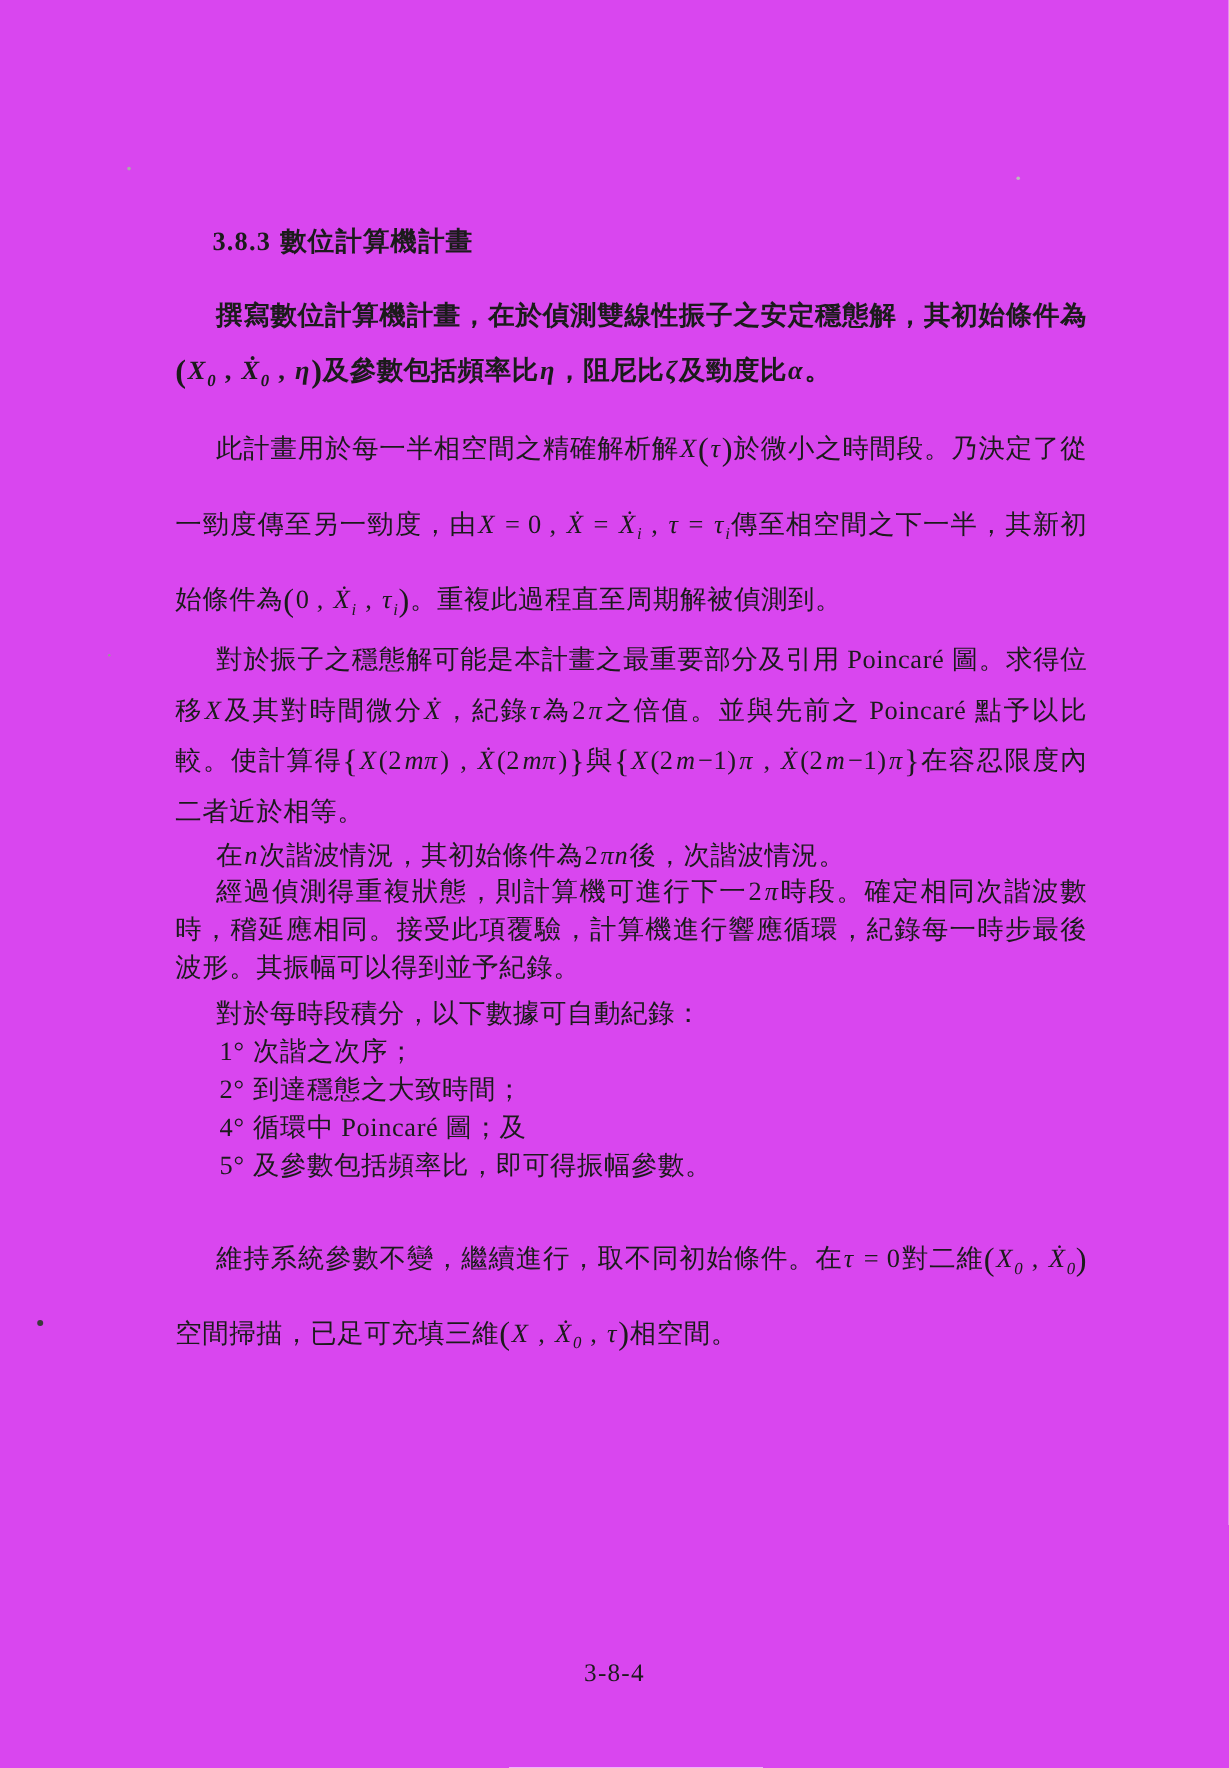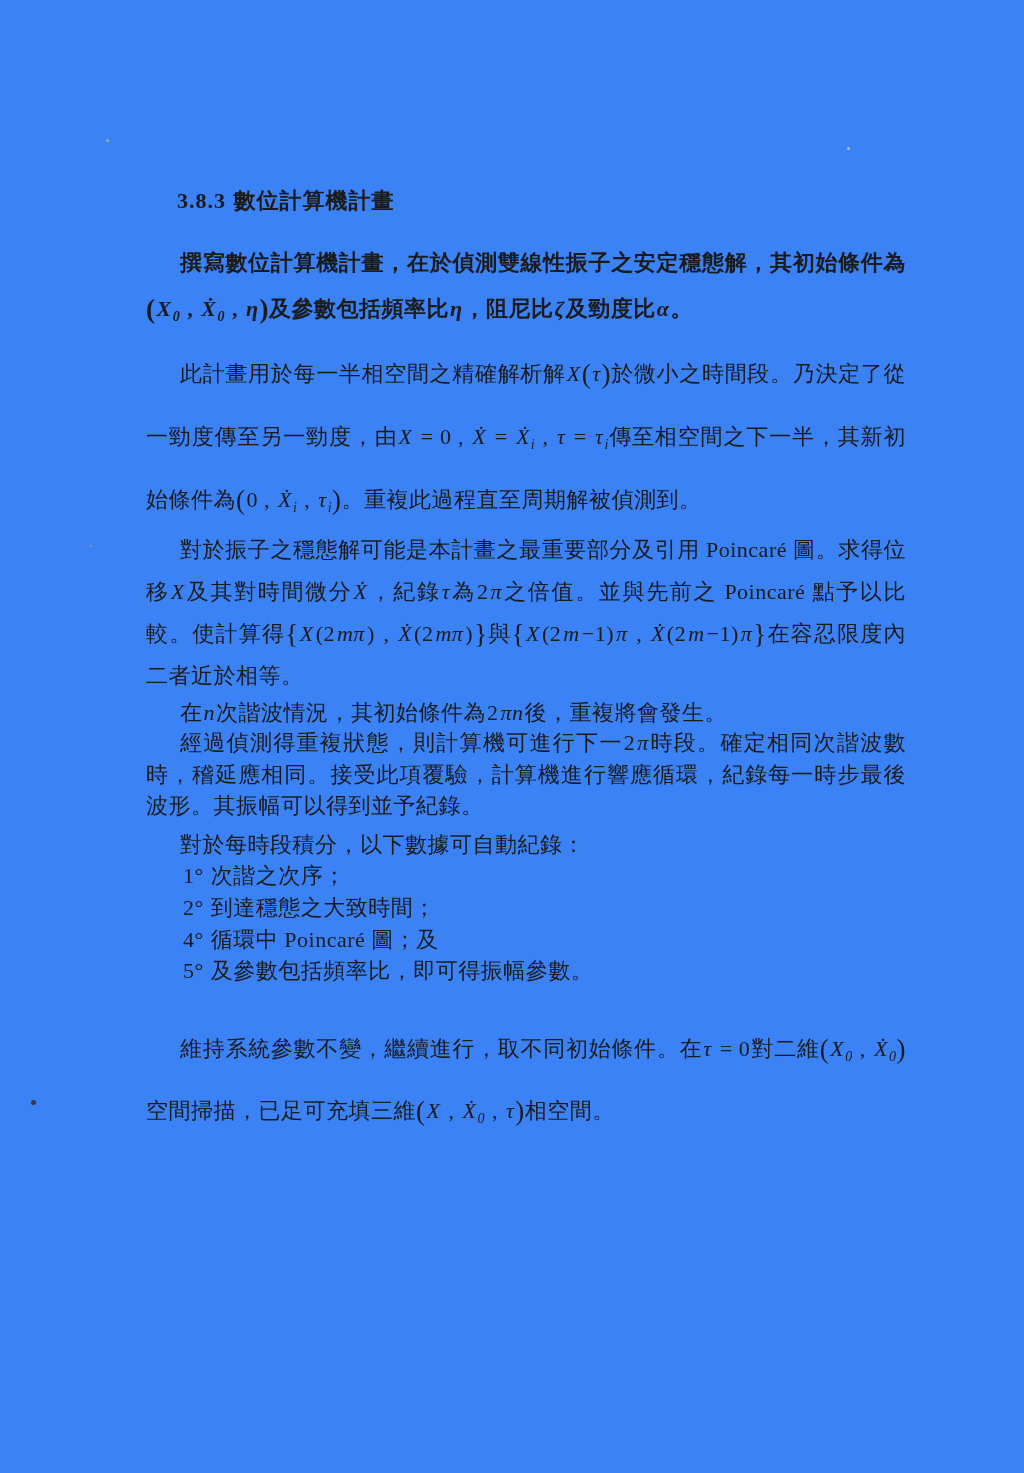--- a/index.html
+++ b/index.html
@@ -4,21 +4,21 @@
 <style>
   html, body {
     margin: 0;
     padding: 0;
     background: #ffffff;
   }
   .page {
     position: relative;
     width: 1024px;
     height: 1473px;
-    background: #3b82f6;
+    background: #d946ef;
     overflow: hidden;
     font-family: "Liberation Serif", "DejaVu Serif", serif;
     color: #1b1b1b;
   }
   .block {
     position: absolute;
     left: 146px;
     width: 760px;
     font-size: 22px;
     letter-spacing: 0.5px;
@@ -77,31 +77,32 @@
   <div class="speck" id="speck4"></div>
 
   <div class="block heading" id="h383"><span class="r-u">3.8.3</span><span class="r-c">  數位計算機計畫</span></div>
 
   <div class="block" id="p1"><span class="r-c">撰寫數位計算機計畫，在於偵測雙線性振子之安定穩態解，其初始條件為</span><span class="r-bp">(</span><span class="r-i">X</span><sub class="rsub">0</sub><span class="r-u"> , </span><span class="r-i">Ẋ</span><sub class="rsub">0</sub><span class="r-u"> , </span><span class="r-i">η</span><span class="r-bp">)</span><span class="r-c">及參數包括頻率比</span><span class="r-i">η</span><span class="r-c">，阻尼比</span><span class="r-i">ζ</span><span class="r-c">及勁度比</span><span class="r-i">α</span><span class="r-c">。</span></div>
 
   <div class="block" id="p2"><span class="r-c">此計畫用於每一半相空間之精確解析解</span><span class="r-i">X</span><span class="r-bp">(</span><span class="r-i">τ</span><span class="r-bp">)</span><span class="r-c">於微小之時間段。乃決定了從一勁度傳至另一勁度，由</span><span class="r-i">X</span><span class="r-u"> = 0 , </span><span class="r-i">Ẋ</span><span class="r-u"> = </span><span class="r-i">Ẋ</span><sub class="rsub">i</sub><span class="r-u"> , </span><span class="r-i">τ</span><span class="r-u"> = </span><span class="r-i">τ</span><sub class="rsub">i</sub><span class="r-c">傳至相空間之下一半，其新初始條件為</span><span class="r-bp">(</span><span class="r-u">0 , </span><span class="r-i">Ẋ</span><sub class="rsub">i</sub><span class="r-u"> , </span><span class="r-i">τ</span><sub class="rsub">i</sub><span class="r-bp">)</span><span class="r-c">。重複此過程直至周期解被偵測到。</span></div>
 
   <div class="block" id="p3"><span class="r-c">對於振子之穩態解可能是本計畫之最重要部分及引用 Poincaré 圖。求得位移</span><span class="r-i">X</span><span class="r-c">及其對時間微分</span><span class="r-i">Ẋ</span><span class="r-c">，紀錄</span><span class="r-i">τ</span><span class="r-c">為</span><span class="r-u">2</span><span class="r-i">π</span><span class="r-c">之倍值。並與先前之 Poincaré 點予以比較。使計算得</span><span class="r-bp">{</span><span class="r-i">X</span><span class="r-u">(2</span><span class="r-i">mπ</span><span class="r-u">)</span><span class="r-u"> , </span><span class="r-i">Ẋ</span><span class="r-u">(2</span><span class="r-i">mπ</span><span class="r-u">)</span><span class="r-bp">}</span><span class="r-c">與</span><span class="r-bp">{</span><span class="r-i">X</span><span class="r-u">(2</span><span class="r-i">m</span><span class="r-u">−1)</span><span class="r-i">π</span><span class="r-u"> , </span><span class="r-i">Ẋ</span><span class="r-u">(2</span><span class="r-i">m</span><span class="r-u">−1)</span><span class="r-i">π</span><span class="r-bp">}</span><span class="r-c">在容忍限度內二者近於相等。</span></div>
 
-  <div class="block" id="p4"><span class="r-c">在</span><span class="r-i">n</span><span class="r-c">次諧波情況，其初始條件為</span><span class="r-u">2</span><span class="r-i">πn</span><span class="r-c">後，重複將會發生。</span></div>
+  <div class="block" id="p4"><span class="r-c">在</span><span class="r-i">n</span><span class="r-c">次諧波情況，其初始條件為</span><span class="r-u">2</span><span class="r-i">πn</span><span class="r-c">後，次諧波情況。</span></div>
 
   <div class="block" id="p5"><span class="r-c">經過偵測得重複狀態，則計算機可進行下一</span><span class="r-u">2</span><span class="r-i">π</span><span class="r-c">時段。確定相同次諧波數時，稽延應相同。接受此項覆驗，計算機進行響應循環，紀錄每一時步最後波形。其振幅可以得到並予紀錄。</span></div>
 
   <div class="block" id="p6"><span class="r-c">對於每時段積分，以下數據可自動紀錄：</span></div>
 
   <div class="block" id="list">
     <p><span class="r-u">1°</span><span class="r-c">  次諧之次序；</span></p>
     <p><span class="r-u">2°</span><span class="r-c">  到達穩態之大致時間；</span></p>
     <p><span class="r-u">4°</span><span class="r-c">  循環中 Poincaré 圖；及</span></p>
     <p><span class="r-u">5°</span><span class="r-c">  及參數包括頻率比，即可得振幅參數。</span></p>
   </div>
 
   <div class="block" id="p7"><span class="r-c">維持系統參數不變，繼續進行，取不同初始條件。在</span><span class="r-i">τ</span><span class="r-u"> = 0</span><span class="r-c">對二維</span><span class="r-bp">(</span><span class="r-i">X</span><sub class="rsub">0</sub><span class="r-u"> , </span><span class="r-i">Ẋ</span><sub class="rsub">0</sub><span class="r-bp">)</span><span class="r-c">空間掃描，已足可充填三維</span><span class="r-bp">(</span><span class="r-i">X</span><span class="r-u"> , </span><span class="r-i">Ẋ</span><sub class="rsub">0</sub><span class="r-u"> , </span><span class="r-i">τ</span><span class="r-bp">)</span><span class="r-c">相空間。</span></div>
 
 
 
+  <div id="footer">3-8-4</div>
 
 </div>
 
 </body></html>

